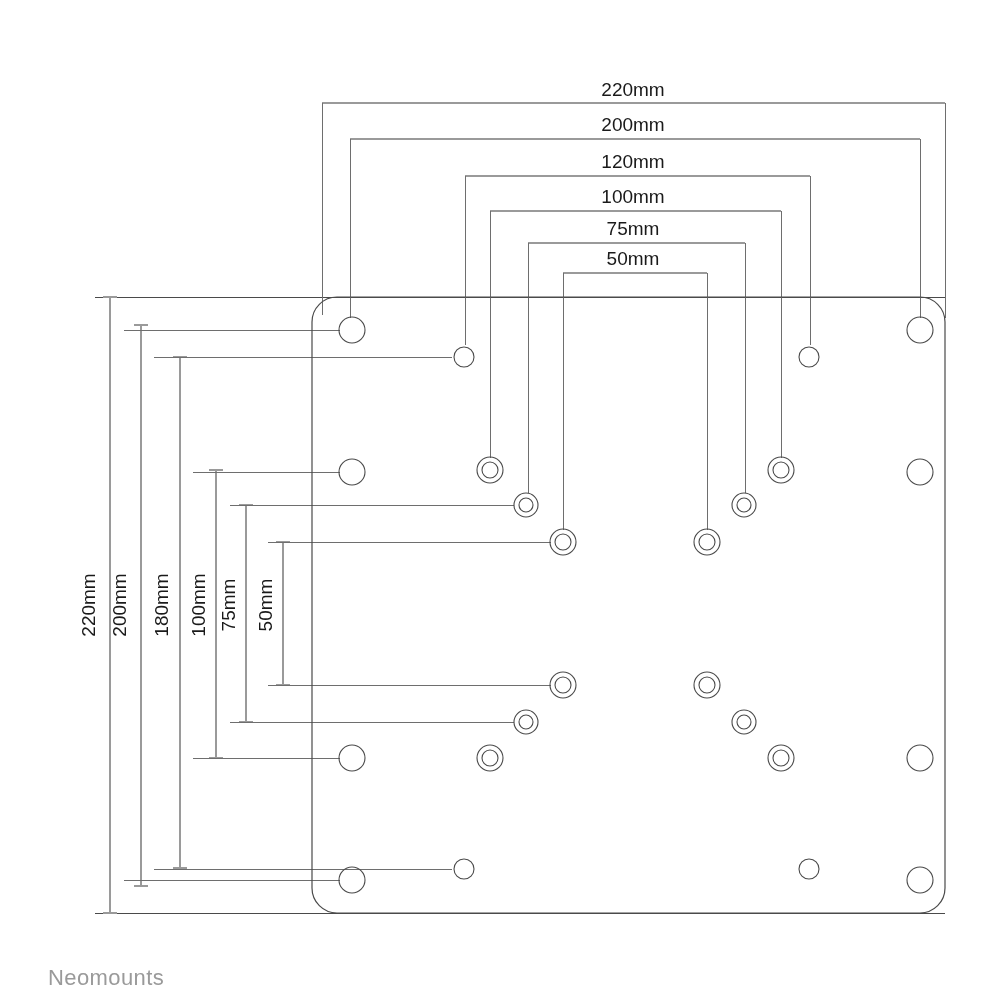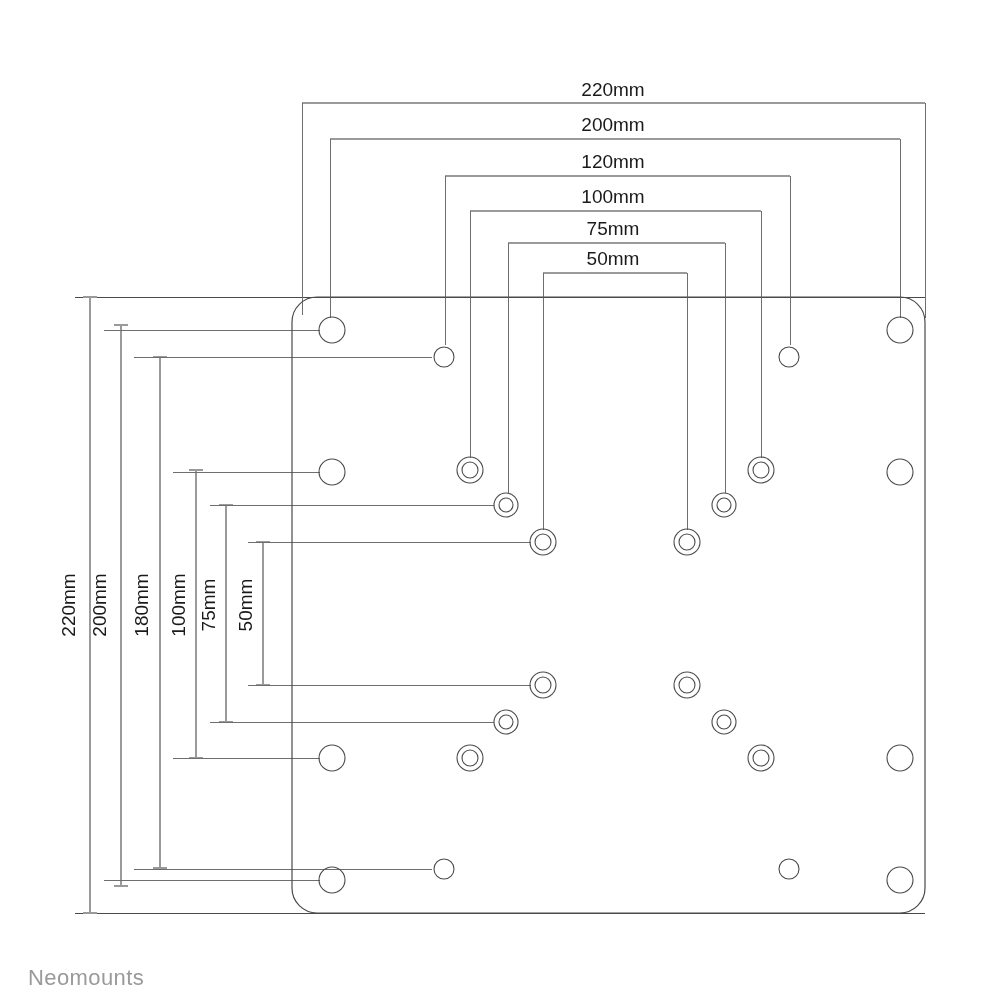--- a/index.html
+++ b/index.html
@@ -12,20 +12,21 @@
     width: 1004px;
     height: 1004px;
     font-family: "Liberation Sans", sans-serif;
     overflow: hidden;
     position: relative;
   }
   #drawing-root {
     position: relative;
     width: 868px;
     height: 1004px;
+    padding-left: 20px;
   }
   svg#tech-drawing {
     display: block;
     width: 1004px;
     height: 1004px;
   }
   .dim-label {
     font-family: "Liberation Sans", sans-serif;
     font-size: 19px;
     fill: #1a1a1a;

